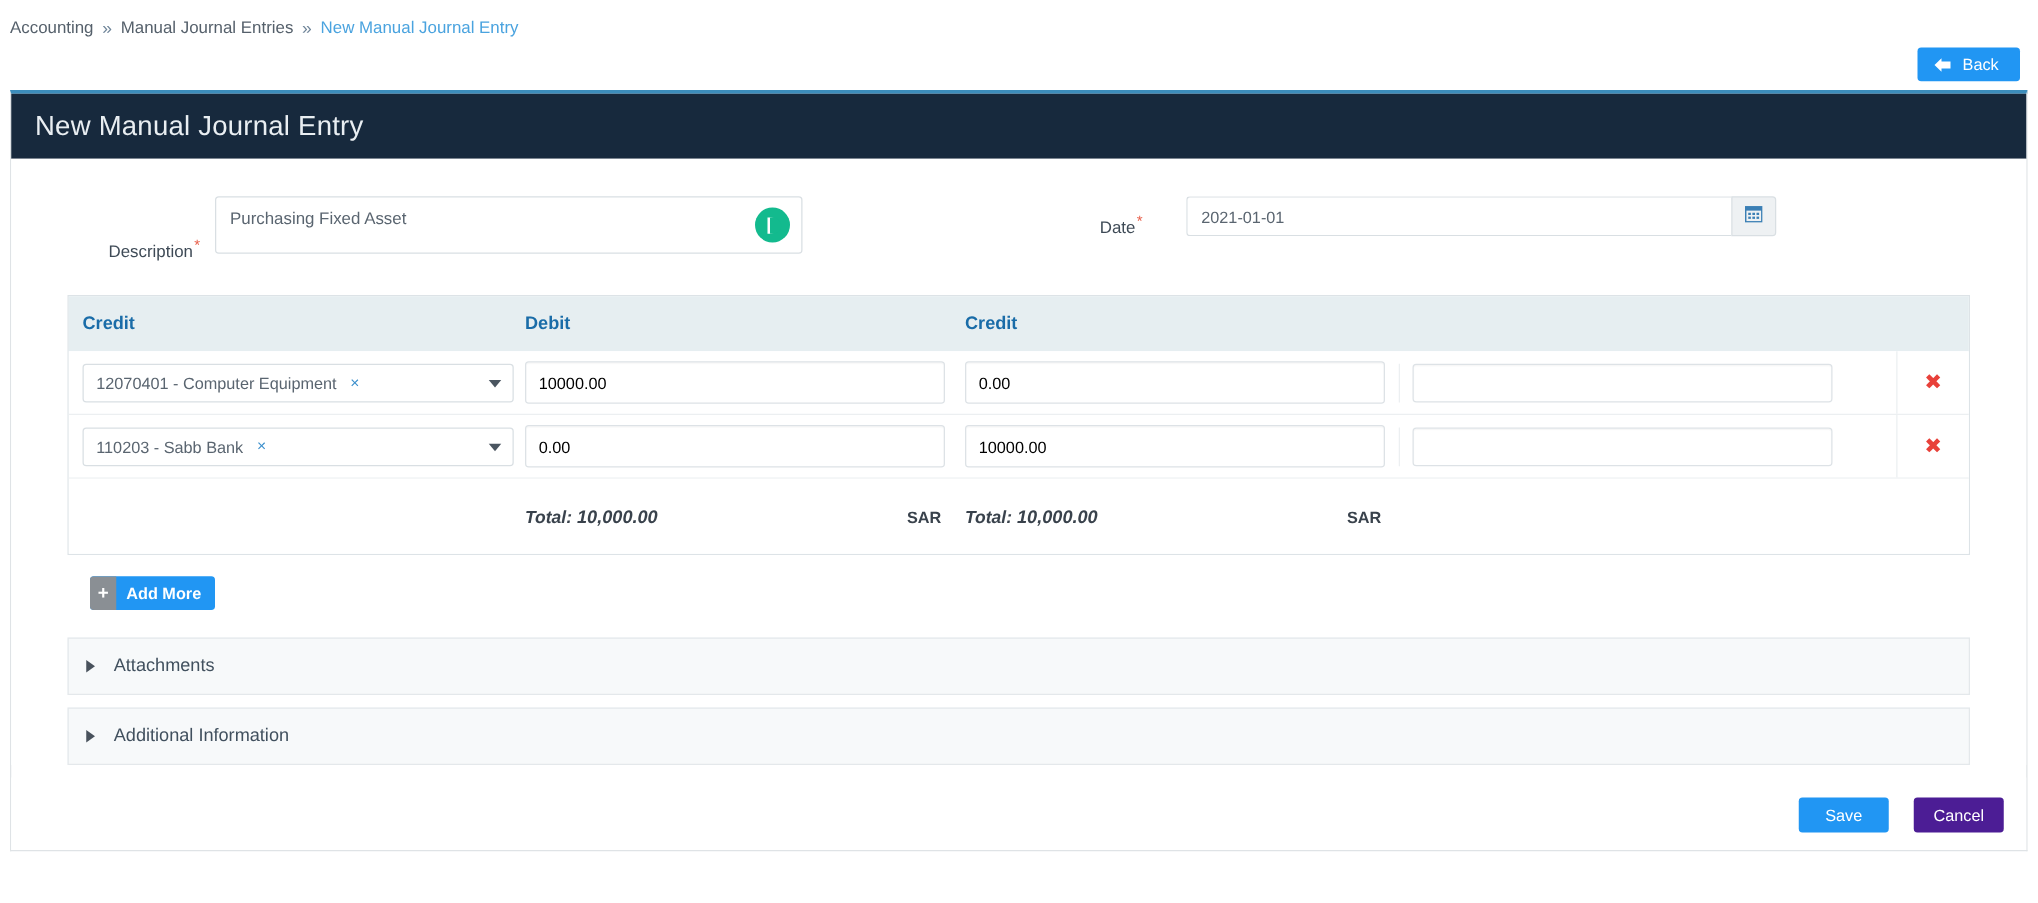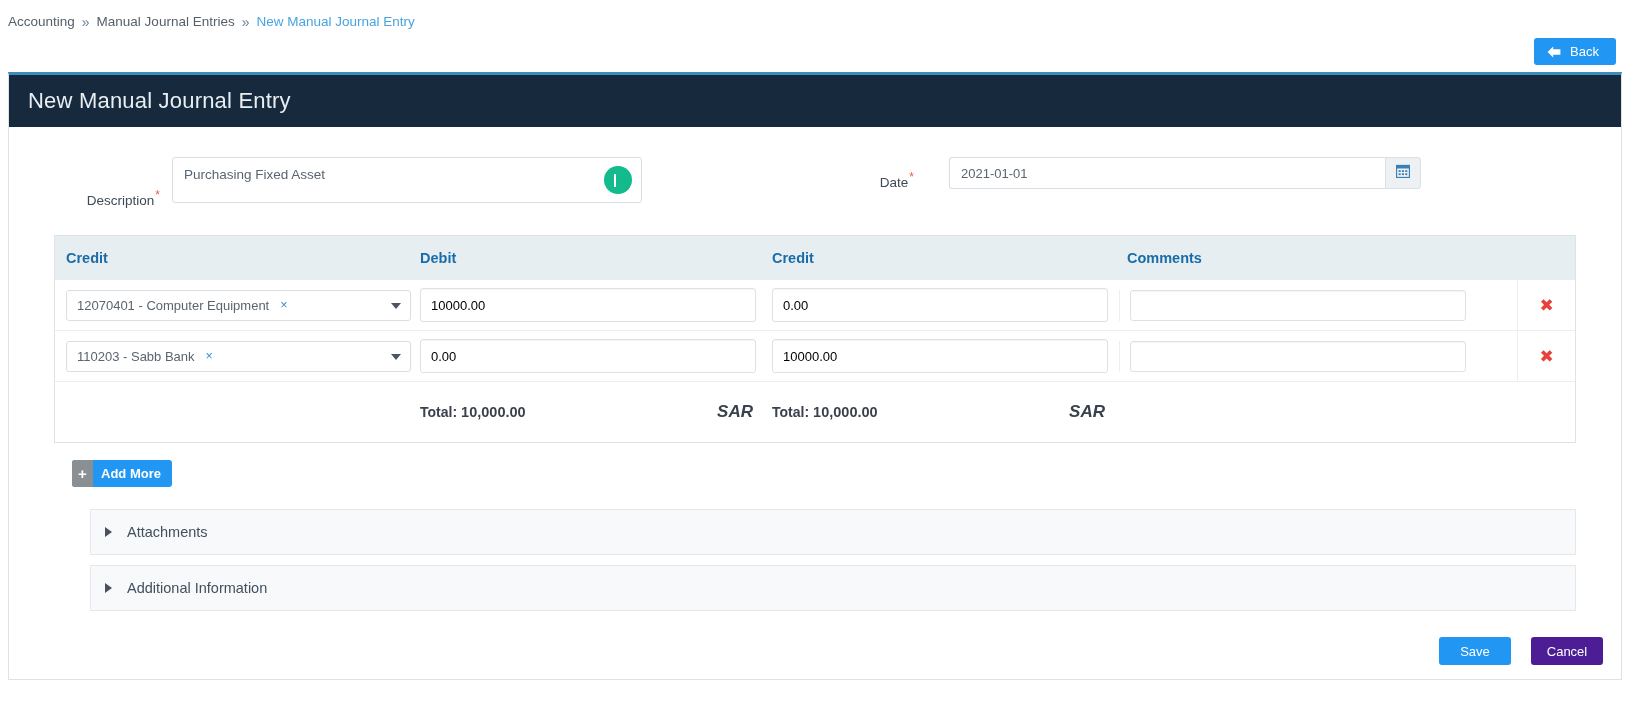--- a/index.html
+++ b/index.html
@@ -288,27 +288,27 @@
   .total-cell {
     display: flex;
     align-items: baseline;
     justify-content: space-between;
     padding-right: 14px;
   }
   .total-lbl {
     font-size: 14.5px;
     color: #39424c;
     font-weight: bold;
+    font-style: italic;
   }
   .total-lbl .lead { font-weight: bold; font-size: 14px; }
   .total-cur {
-    font-size: 17px;
+    font-size: 13px;
     color: #39424c;
     font-weight: bold;
-    font-style: italic;
   }
 
   
   .addmore-wrap { margin-top: 17px; padding-left: 18px; }
   .btn-addmore {
     display: inline-flex;
     align-items: stretch;
     background: #2196f3;
     border: none;
     border-radius: 3px;
@@ -340,21 +340,20 @@
   .acc-wrap { margin-top: 22px; padding: 0 0 0 0; }
   .acc {
     border: 1px solid #e4e8eb;
     background: #f7f9fa;
     height: 46px;
     display: flex;
     align-items: center;
     padding-left: 14px;
     margin-bottom: 10px;
     cursor: pointer;
-    margin-left: 36px;
   }
   .acc-tri {
     width: 0; height: 0;
     border-top: 5px solid transparent;
     border-bottom: 5px solid transparent;
     border-left: 7px solid #49525c;
     margin-right: 15px;
   }
   .acc-label {
     font-size: 14.5px;
@@ -461,21 +460,20 @@
       </div>
 
     </div>
 
     <div class="grid-wrap">
 
       <div class="grid-head">
         <div class="cell c-account">Credit</div>
         <div class="cell c-debit">Debit</div>
         <div class="cell c-credit">Credit</div>
-        <div class="cell c-comment">Comments</div>
         <div class="cell c-del"></div>
       </div>
 
       <div class="grid-row">
         <div class="c-account">
           <div class="sel2">
             <span class="sel2-text">12070401 - Computer Equipment</span>
             <span class="sel2-clear">×</span>
             <span class="sel2-caret"></span>
           </div>

